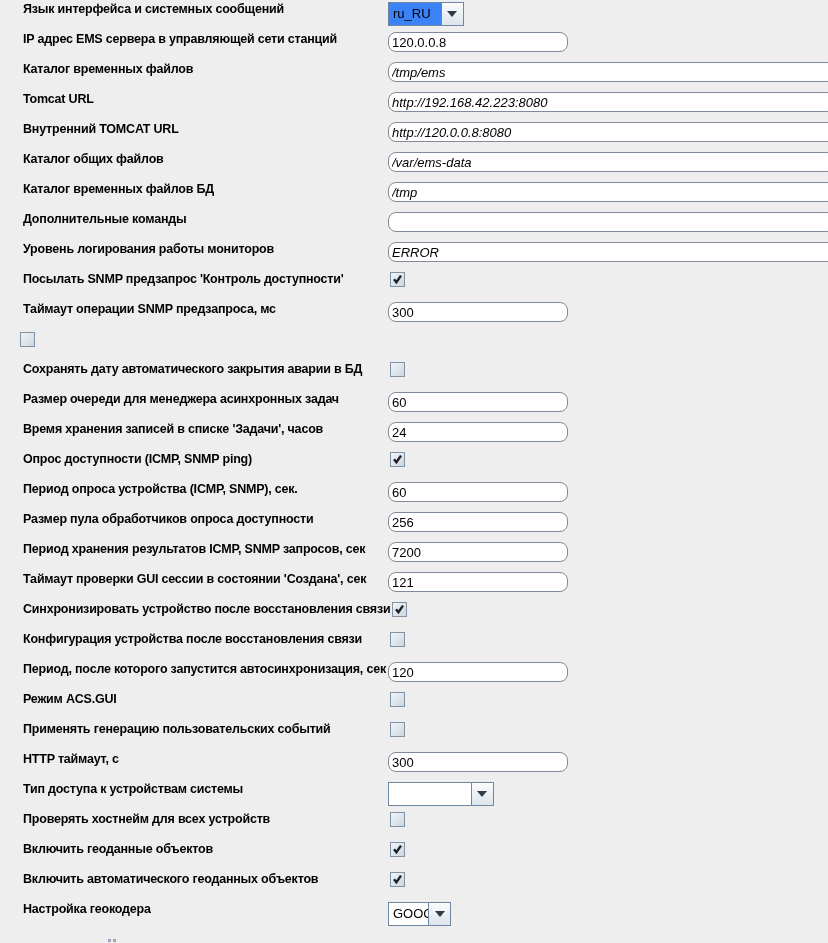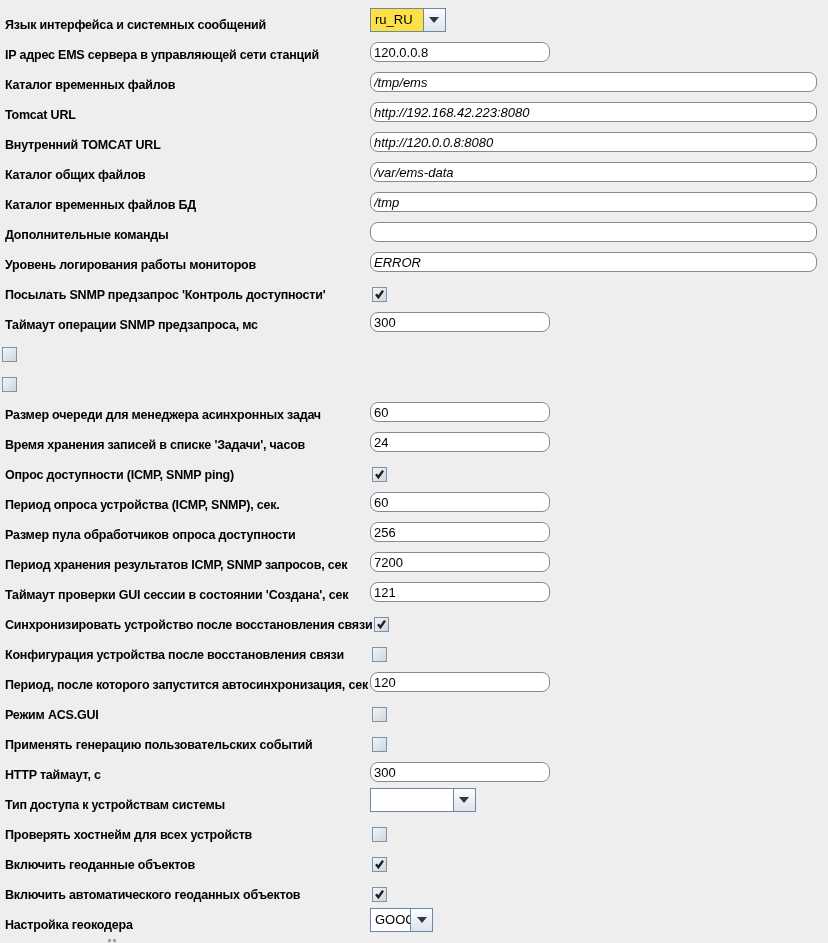--- a/index.html
+++ b/index.html
@@ -7,21 +7,22 @@
     width: 828px; height: 943px;
     background: #eeeeee;
     font-family: "Liberation Sans", "DejaVu Sans", sans-serif;
     overflow: hidden;
     position: relative;
   }
   .form { padding-top: 2px; }
   .row {
     height: 30px;
     display: flex;
-    align-items: flex-end;
+    align-items: flex-start;
+    padding-left: 18px;
   }
   .label {
     flex: 0 0 370px;
     padding-left: 5px;
     font-size: 12.5px;
     font-weight: bold;
     color: #000;
     white-space: nowrap;
     overflow: visible;
     letter-spacing: -0.2px;
@@ -52,21 +53,21 @@
   }
   .combo-value {
     background: #ffffff;
     font-size: 13px;
     color: #000;
     line-height: 22px;
     padding: 0 4px;
     white-space: nowrap;
     overflow: hidden;
   }
-  .combo.highlighted .combo-value { background: #fde047; }
+  .combo.highlighted .combo-value { background: #3b82f6; }
   .combo-btn {
     width: 22px;
     border-left: 1px solid #6e87a3;
     background: linear-gradient(#fbfcfd, #dde4ec);
     display: flex;
     align-items: center;
     justify-content: center;
   }
   .tri {
     width: 0; height: 0;
@@ -189,20 +190,21 @@
   </div>
     <div class="row">
     <div class="control">
 
       <div class="checkbox">
         
       </div>
     </div>
   </div>
     <div class="row">
+    <div class="label">Сохранять дату автоматического закрытия аварии в БД</div>
     <div class="control">
 
       <div class="checkbox">
         
       </div>
     </div>
   </div>
     <div class="row">
     <div class="label">Размер очереди для менеджера асинхронных задач</div>
     <div class="control">

